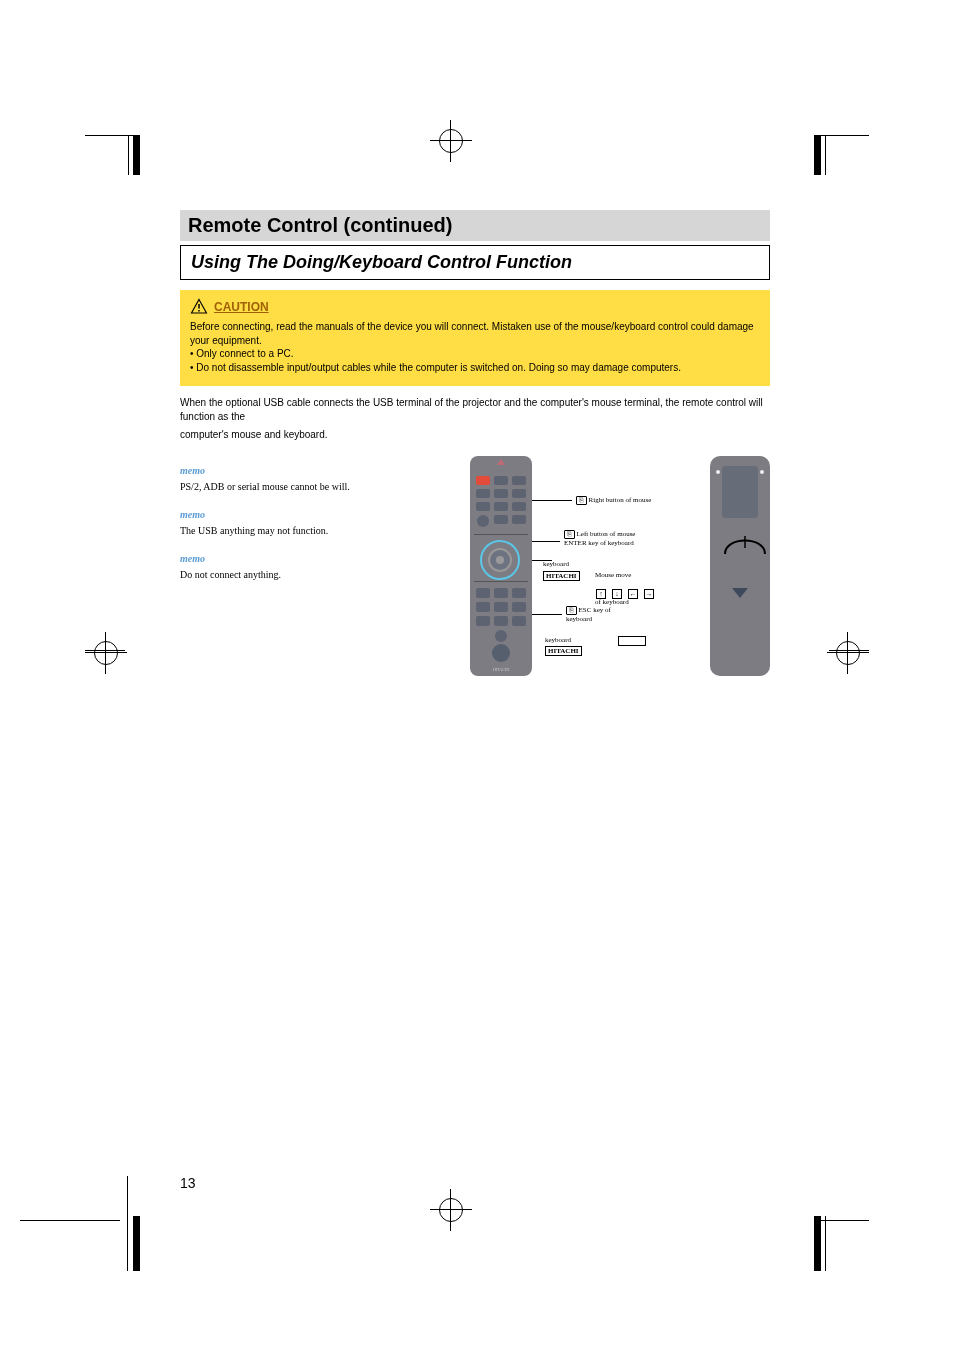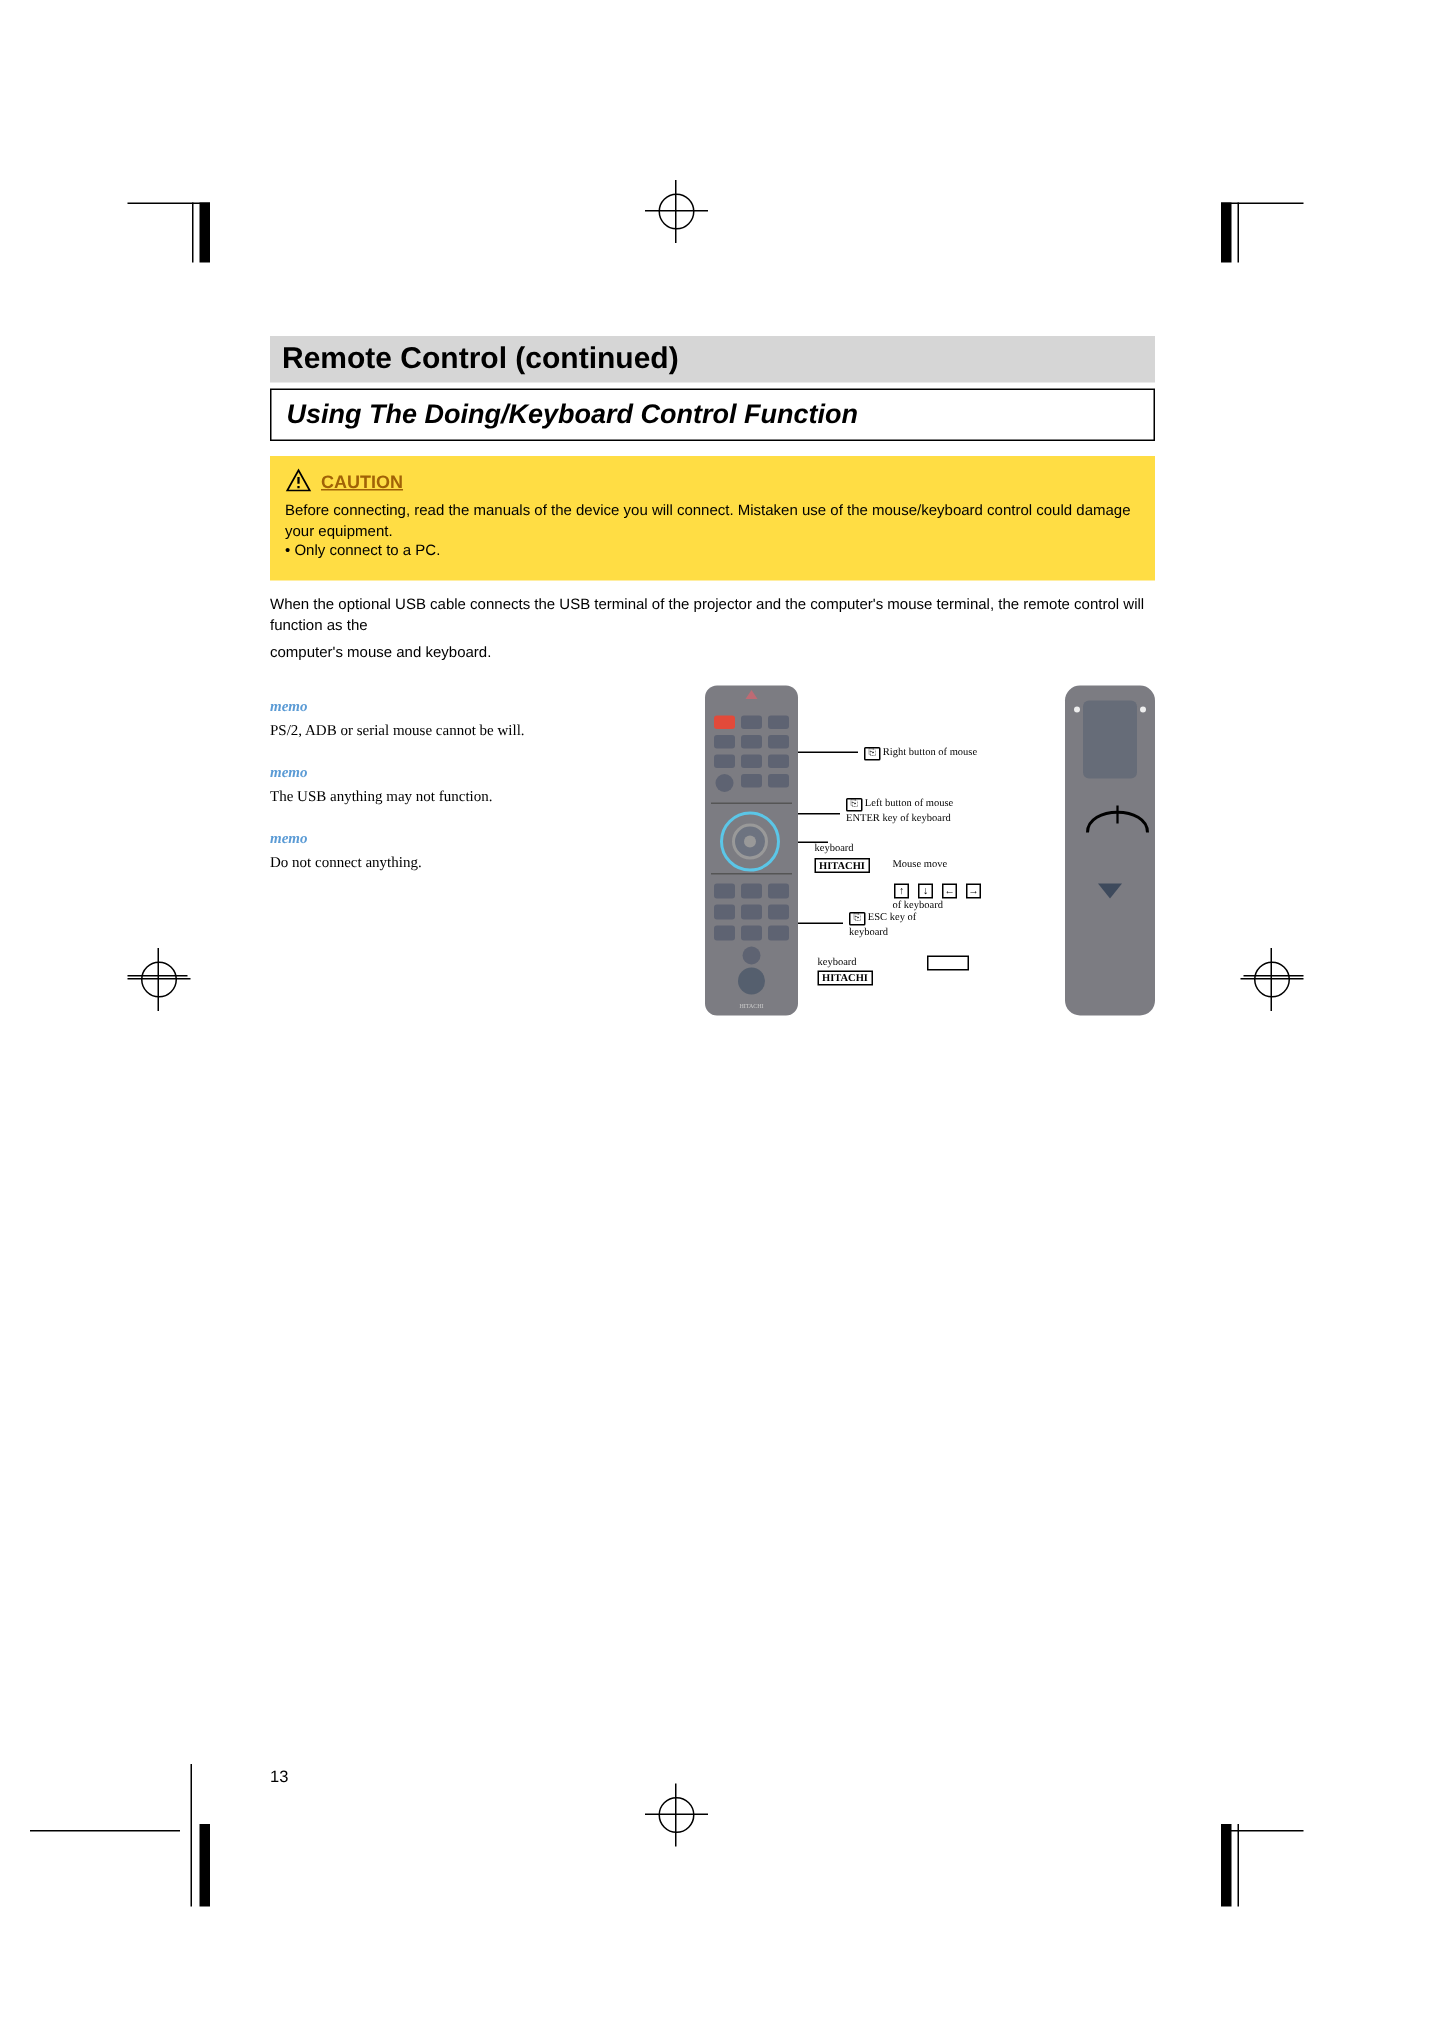--- a/index.html
+++ b/index.html
@@ -26,21 +26,21 @@
   .reg-top, .reg-bottom, .reg-left, .reg-right { position: absolute; width: 42px; height: 42px; }
   .reg-top   { left: 430px; top: 120px; }
   .reg-bottom{ left: 430px; bottom: 120px; }
   .reg-left  { left: 85px;  top: 632px; }
   .reg-right { right: 85px; top: 632px; }
   .reg-circ  { border: 1px solid #000; border-radius: 50%; position: absolute; }
   .reg-c1    { width: 24px; height: 24px; left: 9px; top: 9px; }
   .reg-line-h{ position: absolute; height: 1px; width: 42px; background: #000; top: 20px; left: 0; }
   .reg-line-v{ position: absolute; width: 1px; height: 42px; background: #000; left: 20px; top: 0; }
 
-  .content { position: absolute; left: 180px; top: 224px; width: 590px; }
+  .content { position: absolute; left: 180px; top: 210px; width: 590px; }
 
   .title-bar { background: #d6d6d6; padding: 4px 8px; font-weight: bold; font-size: 20px; }
   .subtitle-box { border: 1.5px solid #000; margin-top: 4px; padding: 6px 10px; font-weight: bold; font-style: italic; font-size: 18px; }
 
   .caution-box { background: #ffdd44; margin-top: 10px; padding: 8px 10px 12px 10px; font-size: 10px; line-height: 1.35; }
   .caution-head { display: flex; align-items: center; gap: 6px; margin-bottom: 4px; }
   .caution-word { font-weight: bold; text-decoration: underline; color: #a16207; font-size: 12px; }
   .warn-tri { width: 18px; height: 18px; }
 
   .body-text { font-size: 10px; line-height: 1.4; margin-top: 10px; }
@@ -86,21 +86,21 @@
 
   
   .side-remote { position: absolute; right: 0; top: 0; width: 60px; height: 220px; background: #7c7c82; border-radius: 10px; }
   .sr-dot { position: absolute; width: 4px; height: 4px; border-radius: 50%; background: #eee; }
   .sr-dot.l { left: 6px; top: 14px; }
   .sr-dot.r { right: 6px; top: 14px; }
   .sr-pad { position: absolute; left: 12px; right: 12px; top: 10px; height: 52px; border-radius: 4px; background: #666c78; }
   .sr-curve{ position: absolute; left: 10px; right: 6px; top: 70px; height: 30px; }
   .sr-arrow{ position: absolute; left: 50%; transform: translateX(-50%); top: 132px; width: 0; height: 0; border-left: 8px solid transparent; border-right: 8px solid transparent; border-top: 10px solid #3e4a5c; }
 
-  .page-num { position: absolute; left: 180px; bottom: 160px; font-size: 11px; }
+  .page-num { position: absolute; left: 180px; bottom: 160px; font-size: 14px; }
 
 </style>
 </head>
 <body>
 <div class="page">
 
 <div class="cropmark crop-l1"></div>
 <div class="cropmark crop-l2"></div>
 <div class="cropmark crop-l3"></div>
 <div class="cropmark crop-r1"></div>
@@ -145,20 +145,21 @@
     <div class="caution-head">
       <svg class="warn-tri" viewBox="0 0 24 24">
         <polygon points="12,2 22,20 2,20" fill="#ffdd44" stroke="#000" stroke-width="1.5"></polygon>
         <rect x="11" y="8" width="2" height="6" fill="#000"></rect>
         <rect x="11" y="16" width="2" height="2" fill="#000"></rect>
       </svg>
       <span class="caution-word">CAUTION</span>
     </div>
     <div>Before connecting, read the manuals of the device you will connect. Mistaken use of the mouse/keyboard control could damage your equipment.</div>
     <div>• Only connect to a PC.</div>
+    <div>• Do not disassemble input/output cables while the computer is switched on. Doing so may damage computers.</div>
   </div>
 
   <div class="body-text">
     <p>When the optional USB cable connects the USB terminal of the projector and the computer's mouse terminal, the remote control will function as the</p>
     <p>computer's mouse and keyboard.</p>
   </div>
 
   <div class="two-col">
     <div class="lcol">
       <div class="memo">memo</div>

